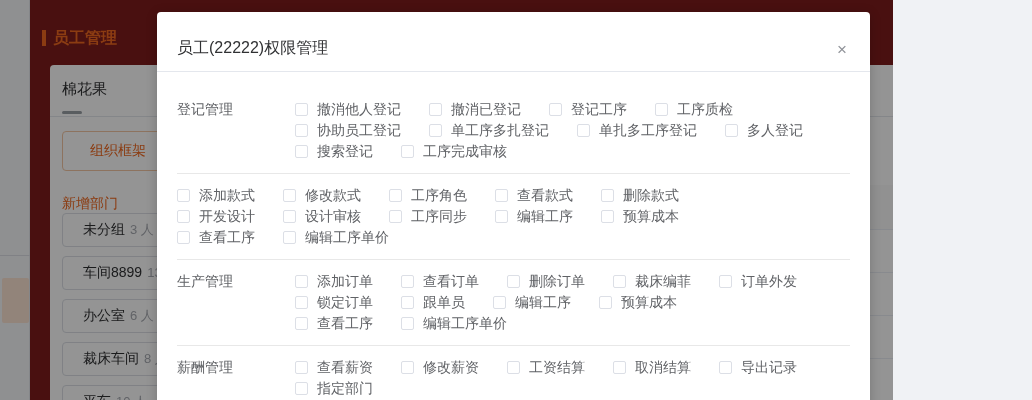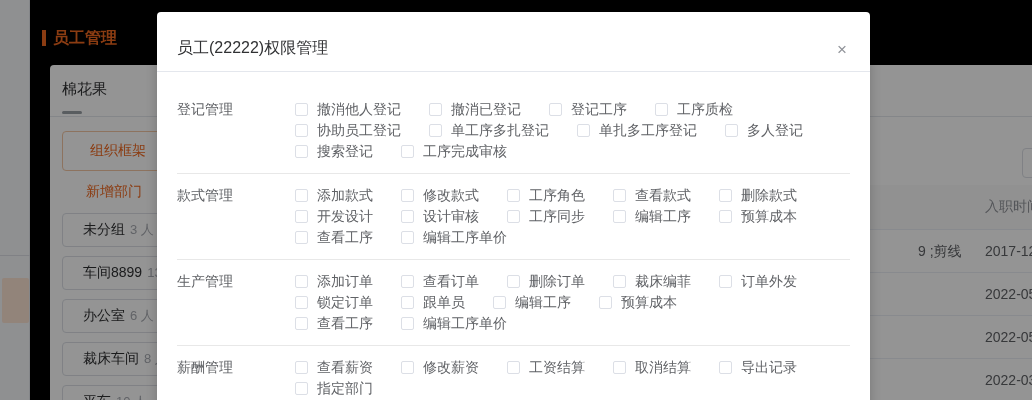--- a/index.html
+++ b/index.html
@@ -1,36 +1,36 @@
 <!DOCTYPE html>
 <html style="--accent: #ef6820;"><head>
 <meta charset="utf-8">
 <style>
   :root { --accent:#ef6820; }
   * { margin:0; padding:0; box-sizing:border-box; }
   html,body { width:1032px; height:400px; overflow:hidden; }
   body { font-family:"Liberation Sans","DejaVu Sans",sans-serif; font-size:14px; color:#303133; background:#f0f2f5; }
-  #screen { position:relative; width:1032px; height:400px; overflow:hidden; background:#000000; }
+  #screen { position:relative; width:893px; height:400px; overflow:hidden; background:#7f1d1d; }
 
   
   .rail { position:absolute; left:0; top:0; width:30px; height:400px; background:#f7f8fa; border-right:1px solid #e4e7ed; }
   .rail-divider { position:absolute; left:0; top:255px; width:30px; height:1px; background:#dcdfe6; }
   .rail-selected { position:absolute; left:2px; top:278px; width:27px; height:45px; background:#fbe3d2; border-radius:2px; }
 
   .page-title-row { position:absolute; left:42px; top:27px; height:22px; display:flex; align-items:center; }
   .title-bar { width:4px; height:16px; background:var(--accent); margin-right:7px; }
   .page-title { font-size:16px; font-weight:bold; color:var(--accent); }
 
   .card { position:absolute; left:50px; top:65px; width:1000px; height:360px; background:#fff; border-radius:4px 4px 0 0; }
   .tabbar { position:absolute; left:0; top:0; width:100%; height:52px; border-bottom:1px solid #e4e7ed; }
   .tab { position:absolute; left:12px; top:15px; font-size:15px; color:#303133; }
   .tab-dash { position:absolute; left:12px; top:46px; width:20px; height:3px; background:#9aa0a6; border-radius:2px; }
 
   .org-btn { position:absolute; left:12px; top:66px; width:112px; height:40px; border:1px solid #f3c7a4; border-radius:4px; background:#fff; color:var(--accent); font-size:14px; display:flex; align-items:center; justify-content:center; cursor:pointer; }
-  .add-dept { position:absolute; left:12px; top:118px; color:var(--accent); font-size:14px; cursor:pointer;margin-left:24px; }
+  .add-dept { position:absolute; left:12px; top:130px; color:var(--accent); font-size:14px; cursor:pointer; }
   .dept-list { position:absolute; left:12px; top:148px; width:120px; }
   .dept-item { width:112px; height:34px; border:1px solid #dcdfe6; border-radius:4px; background:#fff; margin-bottom:9px; display:flex; align-items:center; padding-left:20px; white-space:nowrap; overflow:hidden; cursor:pointer; }
   .dept-name { color:#303133; font-size:14px; }
   .dept-count { color:#a8abb2; font-size:13px; margin-left:5px;text-align:right; }
 
   
   .filter-btn-sliver { position:absolute; left:972px; top:83px; width:40px; height:30px; border:1px solid #dcdfe6; border-radius:4px; background:#fff; }
   .table-area { position:absolute; left:550px; top:120px; width:450px; height:240px; }
   .thead { position:absolute; left:0; top:0; width:450px; height:45px; background:#fafafa; border-bottom:1px solid #ebeef5; }
   .th-join { position:absolute; left:385px; top:13px; color:#909399; font-size:14px; }
@@ -177,21 +177,20 @@
                 <div class="cb-text">搜索登记</div>
               </div>
               <div class="cb-item">
                 <div class="cb"></div>
                 <div class="cb-text">工序完成审核</div>
               </div>
             </div>
           </div>
         </div>
         <div class="perm-group">
-          <div class="perm-label">款式管理</div>
           <div class="perm-lines">
             <div class="perm-line">
               <div class="cb-item">
                 <div class="cb"></div>
                 <div class="cb-text">添加款式</div>
               </div>
               <div class="cb-item">
                 <div class="cb"></div>
                 <div class="cb-text">修改款式</div>
               </div>

